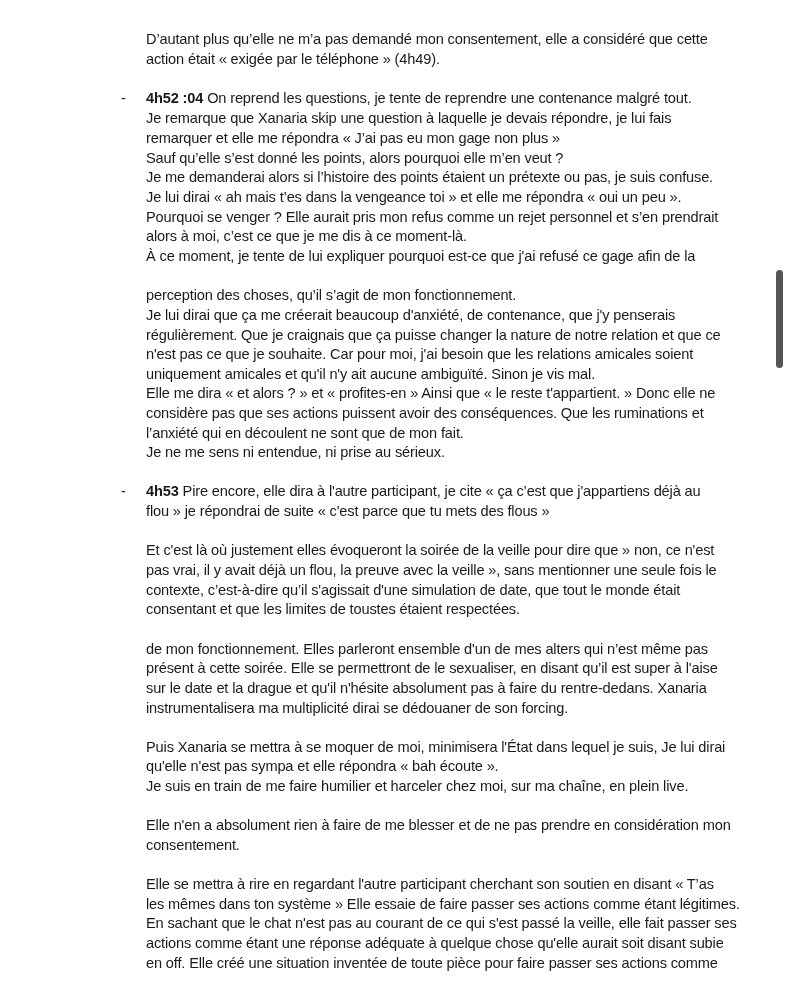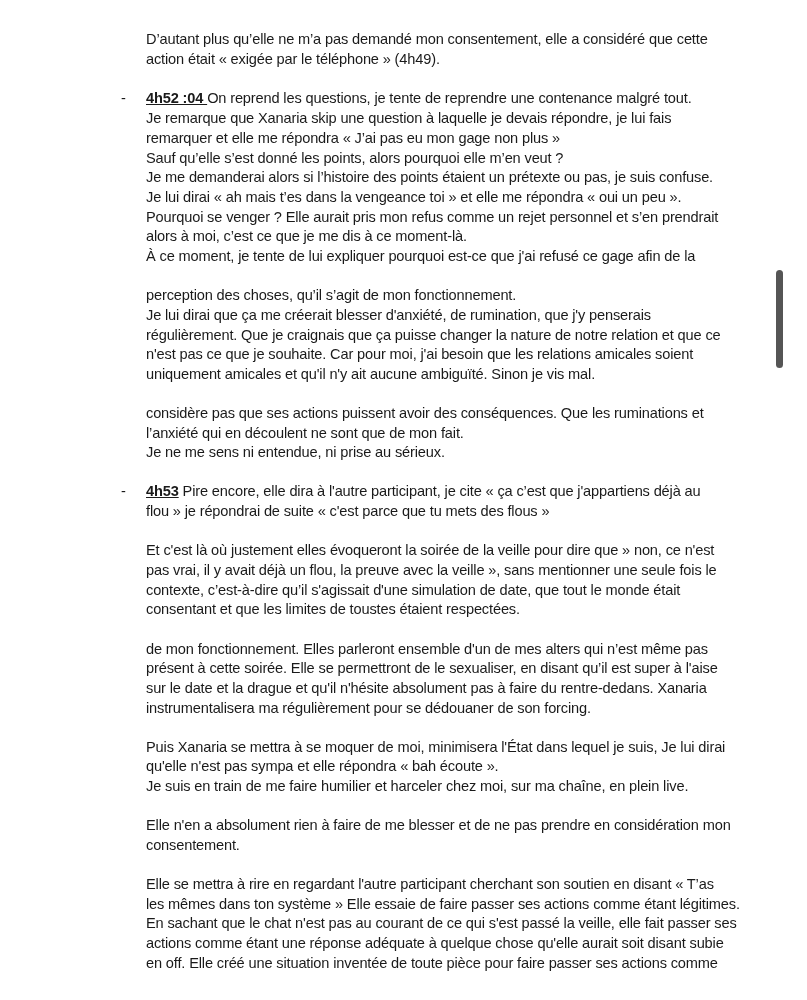--- a/index.html
+++ b/index.html
@@ -14,21 +14,21 @@
   }
   .line {
     position: absolute; left: 146px;
     font-size: 14.6px; line-height: 20px; white-space: nowrap;
     letter-spacing: -0.15px;
   }
   .dash {
     position: absolute; left: 121px;
     font-size: 14.6px; line-height: 20px;
   }
-  .ts { font-weight: bold; text-decoration: underline; }
+  .ts { font-weight: bold; }
   .scrollbar-thumb {
     position: absolute; left: 776px; top: 270px; width: 7px; height: 98px;
     background: #555555; border-radius: 4px;
   }
 </style>
 </head>
 <body>
 
 <div class="page">
 
@@ -41,42 +41,43 @@
   </div>
   <div class="line" style="top:100px">Je remarque que Xanaria skip une question à laquelle je devais répondre, je lui fais</div>
   <div class="line" style="top:120px">remarquer et elle me répondra « J’ai pas eu mon gage non plus »</div>
   <div class="line" style="top:140px">Sauf qu’elle s’est donné les points, alors pourquoi elle m’en veut ?</div>
   <div class="line" style="top:159px">Je me demanderai alors si l’histoire des points étaient un prétexte ou pas, je suis confuse.</div>
   <div class="line" style="top:179px">Je lui dirai « ah mais t’es dans la vengeance toi » et elle me répondra « oui un peu ».</div>
   <div class="line" style="top:199px">Pourquoi se venger ? Elle aurait pris mon refus comme un rejet personnel et s’en prendrait</div>
   <div class="line" style="top:218px">alors à moi, c’est ce que je me dis à ce moment-là.</div>
   <div class="line" style="top:238px"> À ce moment, je tente de lui expliquer pourquoi est-ce que j'ai refusé ce gage afin de la</div>
   <div class="line" style="top:277px">perception des choses, qu’il s’agit de mon fonctionnement.</div>
-  <div class="line" style="top:297px">Je lui dirai que ça me créerait blesser d'anxiété, de rumination, que j'y penserais</div>
+  <div class="line" style="top:297px">Je lui dirai que ça me créerait beaucoup d'anxiété, de contenance, que j'y penserais</div>
   <div class="line" style="top:336px">n'est pas ce que je souhaite. Car pour moi, j'ai besoin que les relations amicales soient</div>
   <div class="line" style="top:317px">régulièrement. Que je craignais que ça puisse changer la nature de notre relation et que ce</div>
   <div class="line" style="top:356px">uniquement amicales et qu'il n'y ait aucune ambiguïté. Sinon je vis mal.</div>
+  <div class="line" style="top:375px">Elle me dira « et alors ? » et « profites-en »  Ainsi que « le reste t'appartient. » Donc elle ne</div>
   <div class="line" style="top:395px">considère pas que ses actions puissent avoir des conséquences. Que les ruminations et</div>
   <div class="line" style="top:415px">l’anxiété qui en découlent ne sont que de mon fait.</div>
   <div class="line" style="top:434px">Je ne me sens ni entendue, ni prise au sérieux.</div>
 
   <div class="dash" style="top:473px">-</div>
   <div class="line" style="top:473px">
     <span class="ts">4h53</span><span> Pire encore, elle dira à l'autre participant, je cite «  ça c’est que j'appartiens déjà au</span>
   </div>
   <div class="line" style="top:493px">flou » je répondrai de suite « c'est parce que tu mets des flous »</div>
 
   <div class="line" style="top:532px">Et c'est là où justement elles évoqueront la soirée de la veille pour dire que » non, ce n'est</div>
   <div class="line" style="top:552px">pas vrai, il y avait déjà un flou, la preuve avec la veille », sans mentionner une seule fois le</div>
   <div class="line" style="top:572px">contexte, c’est-à-dire qu’il s'agissait d'une simulation de date, que tout le monde était</div>
   <div class="line" style="top:591px">consentant et que les limites de toustes étaient respectées.</div>
   <div class="line" style="top:631px">de mon fonctionnement. Elles parleront ensemble d'un de mes alters qui n’est même pas</div>
   <div class="line" style="top:650px">présent à cette soirée. Elle se permettront de le sexualiser, en disant qu’il est super à l'aise</div>
   <div class="line" style="top:670px">sur le date et la drague et qu'il n'hésite absolument pas à faire du rentre-dedans. Xanaria</div>
-  <div class="line" style="top:690px">instrumentalisera ma régulièrement pour se dédouaner de son forcing.</div>
+  <div class="line" style="top:690px">instrumentalisera ma multiplicité dirai se dédouaner de son forcing.</div>
 
   <div class="line" style="top:729px">Puis Xanaria se mettra à se moquer de moi, minimisera l'État dans lequel je suis, Je lui dirai</div>
   <div class="line" style="top:748px">qu'elle n'est pas sympa et elle répondra « bah écoute ».</div>
   <div class="line" style="top:768px">Je suis en train de me faire humilier et harceler chez moi, sur ma chaîne, en plein live.</div>
 
   <div class="line" style="top:807px">Elle n'en a absolument rien à faire de me blesser et de ne pas prendre en considération mon</div>
   <div class="line" style="top:827px">consentement.</div>
 
   <div class="line" style="top:866px">Elle se mettra à rire en regardant l'autre participant cherchant son soutien en disant « T’as</div>
   <div class="line" style="top:886px">les mêmes dans ton système » Elle essaie de faire passer ses actions comme étant légitimes.</div>

